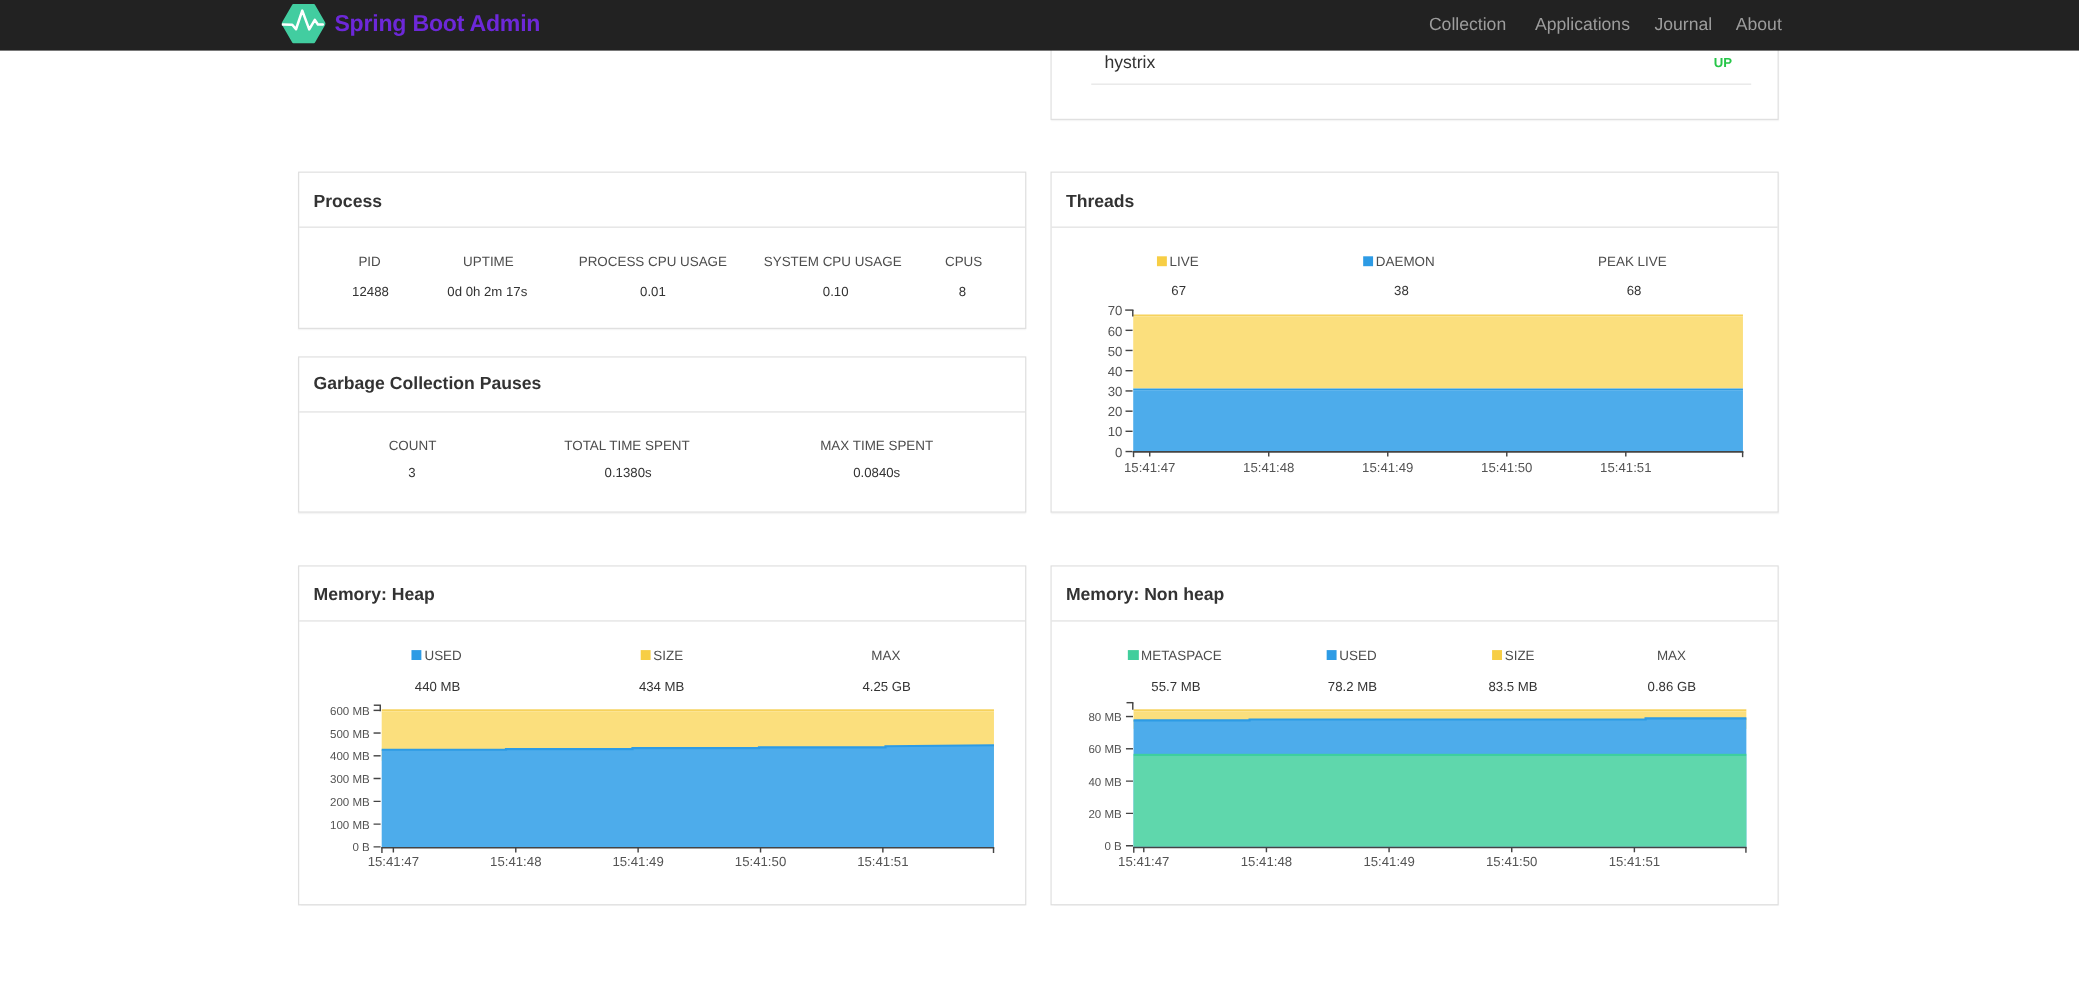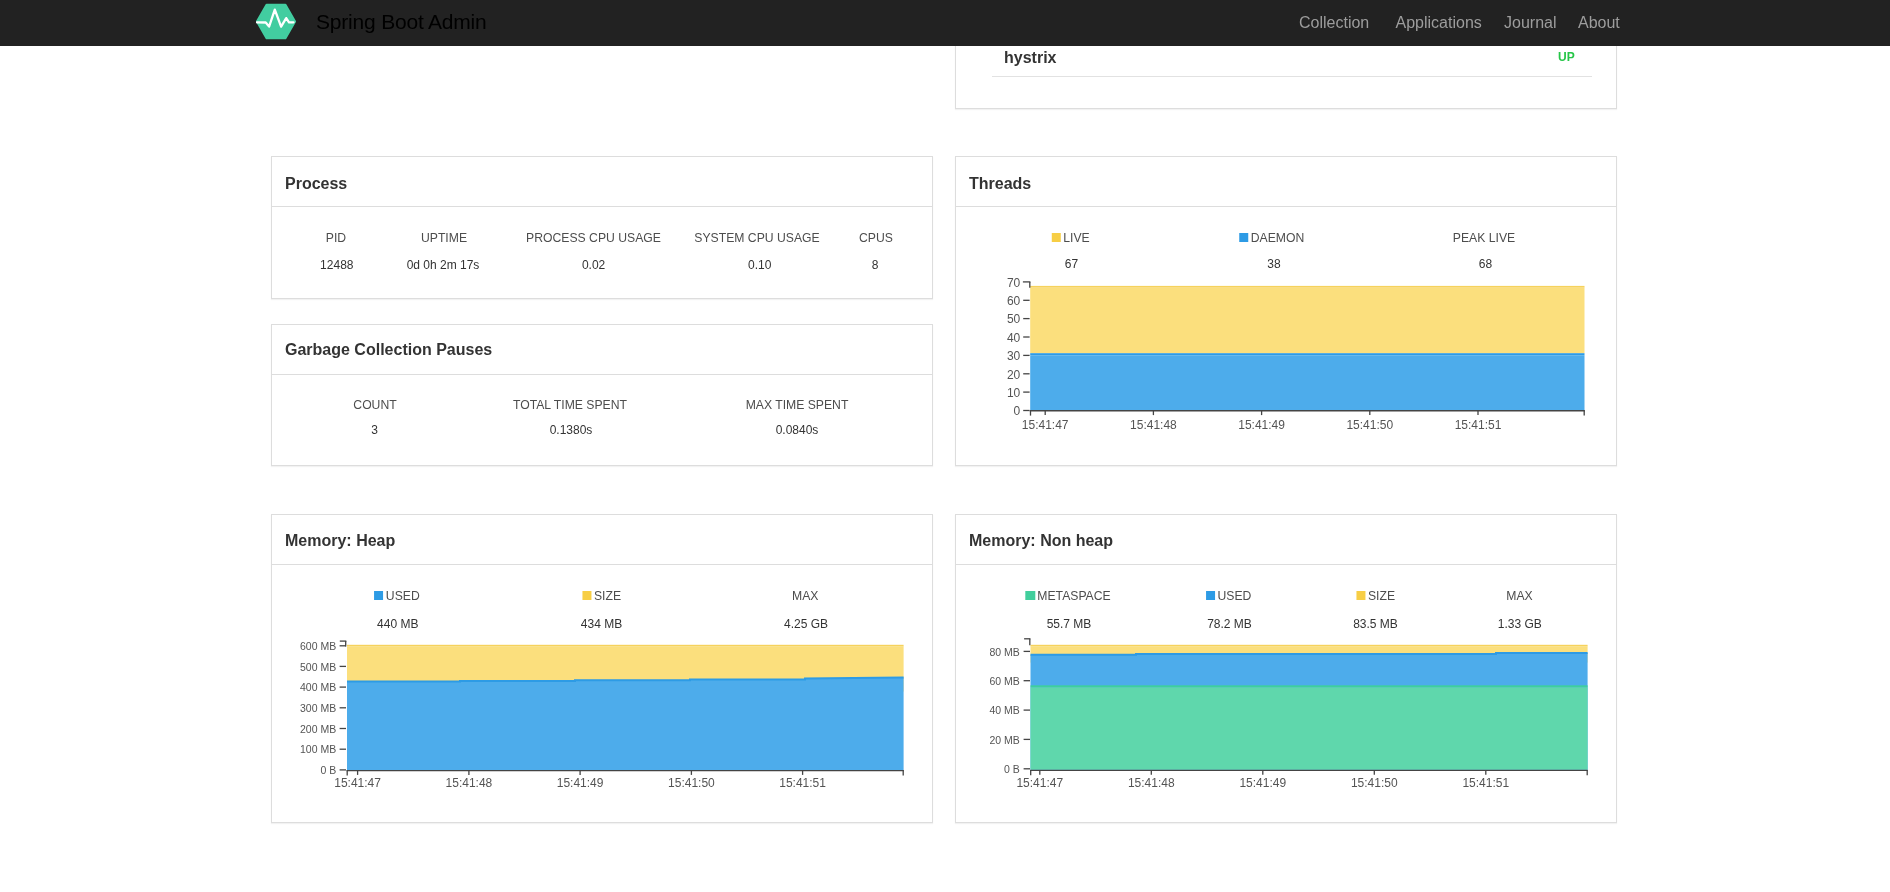--- a/index.html
+++ b/index.html
@@ -23,37 +23,37 @@
 <div class="panel" style="left:271px;top:514px;width:662px;height:308.5px"></div>
 <div class="panel" style="left:955px;top:514px;width:662px;height:308.5px"></div>
 
 <div class="hline" style="left:272px;top:205.5px;width:660px"></div>
 <div class="hline" style="left:272px;top:373.5px;width:660px"></div>
 <div class="hline" style="left:956px;top:205.5px;width:660px"></div>
 <div class="hline" style="left:272px;top:563.5px;width:660px"></div>
 <div class="hline" style="left:956px;top:563.5px;width:660px"></div>
 <div class="hline" style="left:992px;top:76.2px;width:600px;background:#e2e2e2"></div>
 
-<div style="position:absolute;left:1004px;top:57.5px;transform:translateY(-50%);font-size:16px;font-weight:bold;color:#333">hystrix</div>
+<div style="position:absolute;left:1004px;top:57.5px;transform:translateY(-50%);font-size:16px;font-weight:normal;color:#333">hystrix</div>
 <div style="position:absolute;left:1558px;top:57px;transform:translateY(-50%);font-size:12px;font-weight:bold;color:#26C648">UP</div>
 
 <div class="pt" style="left:285px;top:183.5px">Process</div>
 <div class="pt" style="left:285px;top:349.5px">Garbage Collection Pauses</div>
 <div class="pt" style="left:969px;top:183.5px">Threads</div>
 <div class="pt" style="left:285px;top:541px">Memory: Heap</div>
 <div class="pt" style="left:969px;top:541px">Memory: Non heap</div>
 
 <div class="lg" style="left:336px;top:237.5px">PID</div>
 <div class="lg" style="left:444px;top:237.5px">UPTIME</div>
 <div class="lg" style="left:593.5px;top:237.5px">PROCESS CPU USAGE</div>
 <div class="lg" style="left:757px;top:237.5px">SYSTEM CPU USAGE</div>
 <div class="lg" style="left:876px;top:237.5px">CPUS</div>
 <div class="val" style="left:336.8px;top:265.3px">12488</div>
 <div class="val" style="left:443px;top:265.3px">0d 0h 2m 17s</div>
-<div class="val" style="left:593.6px;top:265.3px">0.02</div>
+<div class="val" style="left:593.6px;top:265.3px">0.01</div>
 <div class="val" style="left:759.7px;top:265.3px">0.10</div>
 <div class="val" style="left:875px;top:265.3px">8</div>
 <div class="lg" style="left:375px;top:404.5px">COUNT</div>
 <div class="lg" style="left:570px;top:404.5px">TOTAL TIME SPENT</div>
 <div class="lg" style="left:797px;top:404.5px">MAX TIME SPENT</div>
 <div class="val" style="left:374.5px;top:429.8px">3</div>
 <div class="val" style="left:571px;top:429.8px">0.1380s</div>
 <div class="val" style="left:797px;top:429.8px">0.0840s</div>
 <div class="lg" style="left:1070.5px;top:237.5px"><i style="background:#F7CE45"></i>LIVE</div>
 <div class="lg" style="left:1271.5px;top:237.5px"><i style="background:#2D9BE5"></i>DAEMON</div>
@@ -67,21 +67,21 @@
 <div class="val" style="left:397.8px;top:623.8px">440 MB</div>
 <div class="val" style="left:601.5px;top:623.8px">434 MB</div>
 <div class="val" style="left:806px;top:623.8px">4.25 GB</div>
 <div class="lg" style="left:1068px;top:595.5px"><i style="background:#41CE9C"></i>METASPACE</div>
 <div class="lg" style="left:1228.5px;top:595.5px"><i style="background:#2D9BE5"></i>USED</div>
 <div class="lg" style="left:1375.5px;top:595.5px"><i style="background:#F7CE45"></i>SIZE</div>
 <div class="lg" style="left:1519.5px;top:595.5px">MAX</div>
 <div class="val" style="left:1069px;top:623.8px">55.7 MB</div>
 <div class="val" style="left:1229.5px;top:623.8px">78.2 MB</div>
 <div class="val" style="left:1375.5px;top:623.8px">83.5 MB</div>
-<div class="val" style="left:1519.8px;top:623.8px">1.33 GB</div>
+<div class="val" style="left:1519.8px;top:623.8px">0.86 GB</div>
 
 <svg width="1890" height="892" style="position:absolute;left:0;top:0">
 <rect x="1030.2" y="285.9" width="554.3" height="1.8" fill="#F6D25C"></rect>
 <rect x="1030.2" y="287.7" width="554.3" height="65.5" fill="#FBDF7D"></rect>
 <rect x="1030.2" y="353.2" width="554.3" height="2" fill="#2D9BE5"></rect>
 <rect x="1030.2" y="355.2" width="554.3" height="54.900000000000034" fill="#4DACEB"></rect>
 <line x1="1023.2" y1="410.5" x2="1029.6" y2="410.5" stroke="#444444" stroke-width="1.3"></line>
 <text x="1020.3" y="411.0" text-anchor="end" dy="0.35em" fill="#545454" font-family="Liberation Sans, sans-serif" font-size="12px">0</text>
 <line x1="1023.2" y1="392.1" x2="1029.6" y2="392.1" stroke="#444444" stroke-width="1.3"></line>
 <text x="1020.3" y="392.6" text-anchor="end" dy="0.35em" fill="#545454" font-family="Liberation Sans, sans-serif" font-size="12px">10</text>
@@ -175,17 +175,17 @@
 <text x="1374.3" y="782.9" text-anchor="middle" dy="0.35em" fill="#545454" font-family="Liberation Sans, sans-serif" font-size="12px">15:41:50</text>
 <line x1="1485.8" y1="770.4" x2="1485.8" y2="774.6999999999999" stroke="#444444" stroke-width="1.3"></line>
 <text x="1485.8" y="782.9" text-anchor="middle" dy="0.35em" fill="#545454" font-family="Liberation Sans, sans-serif" font-size="12px">15:41:51</text>
 </svg>
 
 <div style="position:absolute;left:0;top:0;width:1890px;height:46px;background:#222"></div>
 <svg width="40" height="37" viewBox="0 0 40 37" style="position:absolute;left:256px;top:2.5px">
   <polygon points="1,18.5 10.6,1.8 29.4,1.8 39,18.5 29.4,35.2 10.6,35.2" fill="#42CDA0" stroke="#42CDA0" stroke-width="2.2" stroke-linejoin="round"></polygon>
   <polyline points="1,19.3 9.7,19.5 13.1,23.6 18.8,6.7 25.1,23.7 30.2,15.1 33,19.3 37.5,19.3" fill="none" stroke="#fff" stroke-width="2.3" stroke-linejoin="round" stroke-linecap="round"></polyline>
 </svg>
-<div style="position:absolute;left:316px;top:21.5px;transform:translateY(-50%);font-size:21px;letter-spacing:-0.2px;font-weight:normal;color:#000000;white-space:nowrap">Spring Boot Admin</div>
+<div style="position:absolute;left:304px;top:21.5px;transform:translateY(-50%);font-size:21px;letter-spacing:-0.2px;font-weight:bold;color:#6d28d9;white-space:nowrap">Spring Boot Admin</div>
 <div class="navlink" style="left:1299px">Collection</div>
 <div class="navlink" style="left:1395.5px">Applications</div>
 <div class="navlink" style="left:1504px">Journal</div>
 <div class="navlink" style="left:1578px">About</div>
 
 </body></html>

